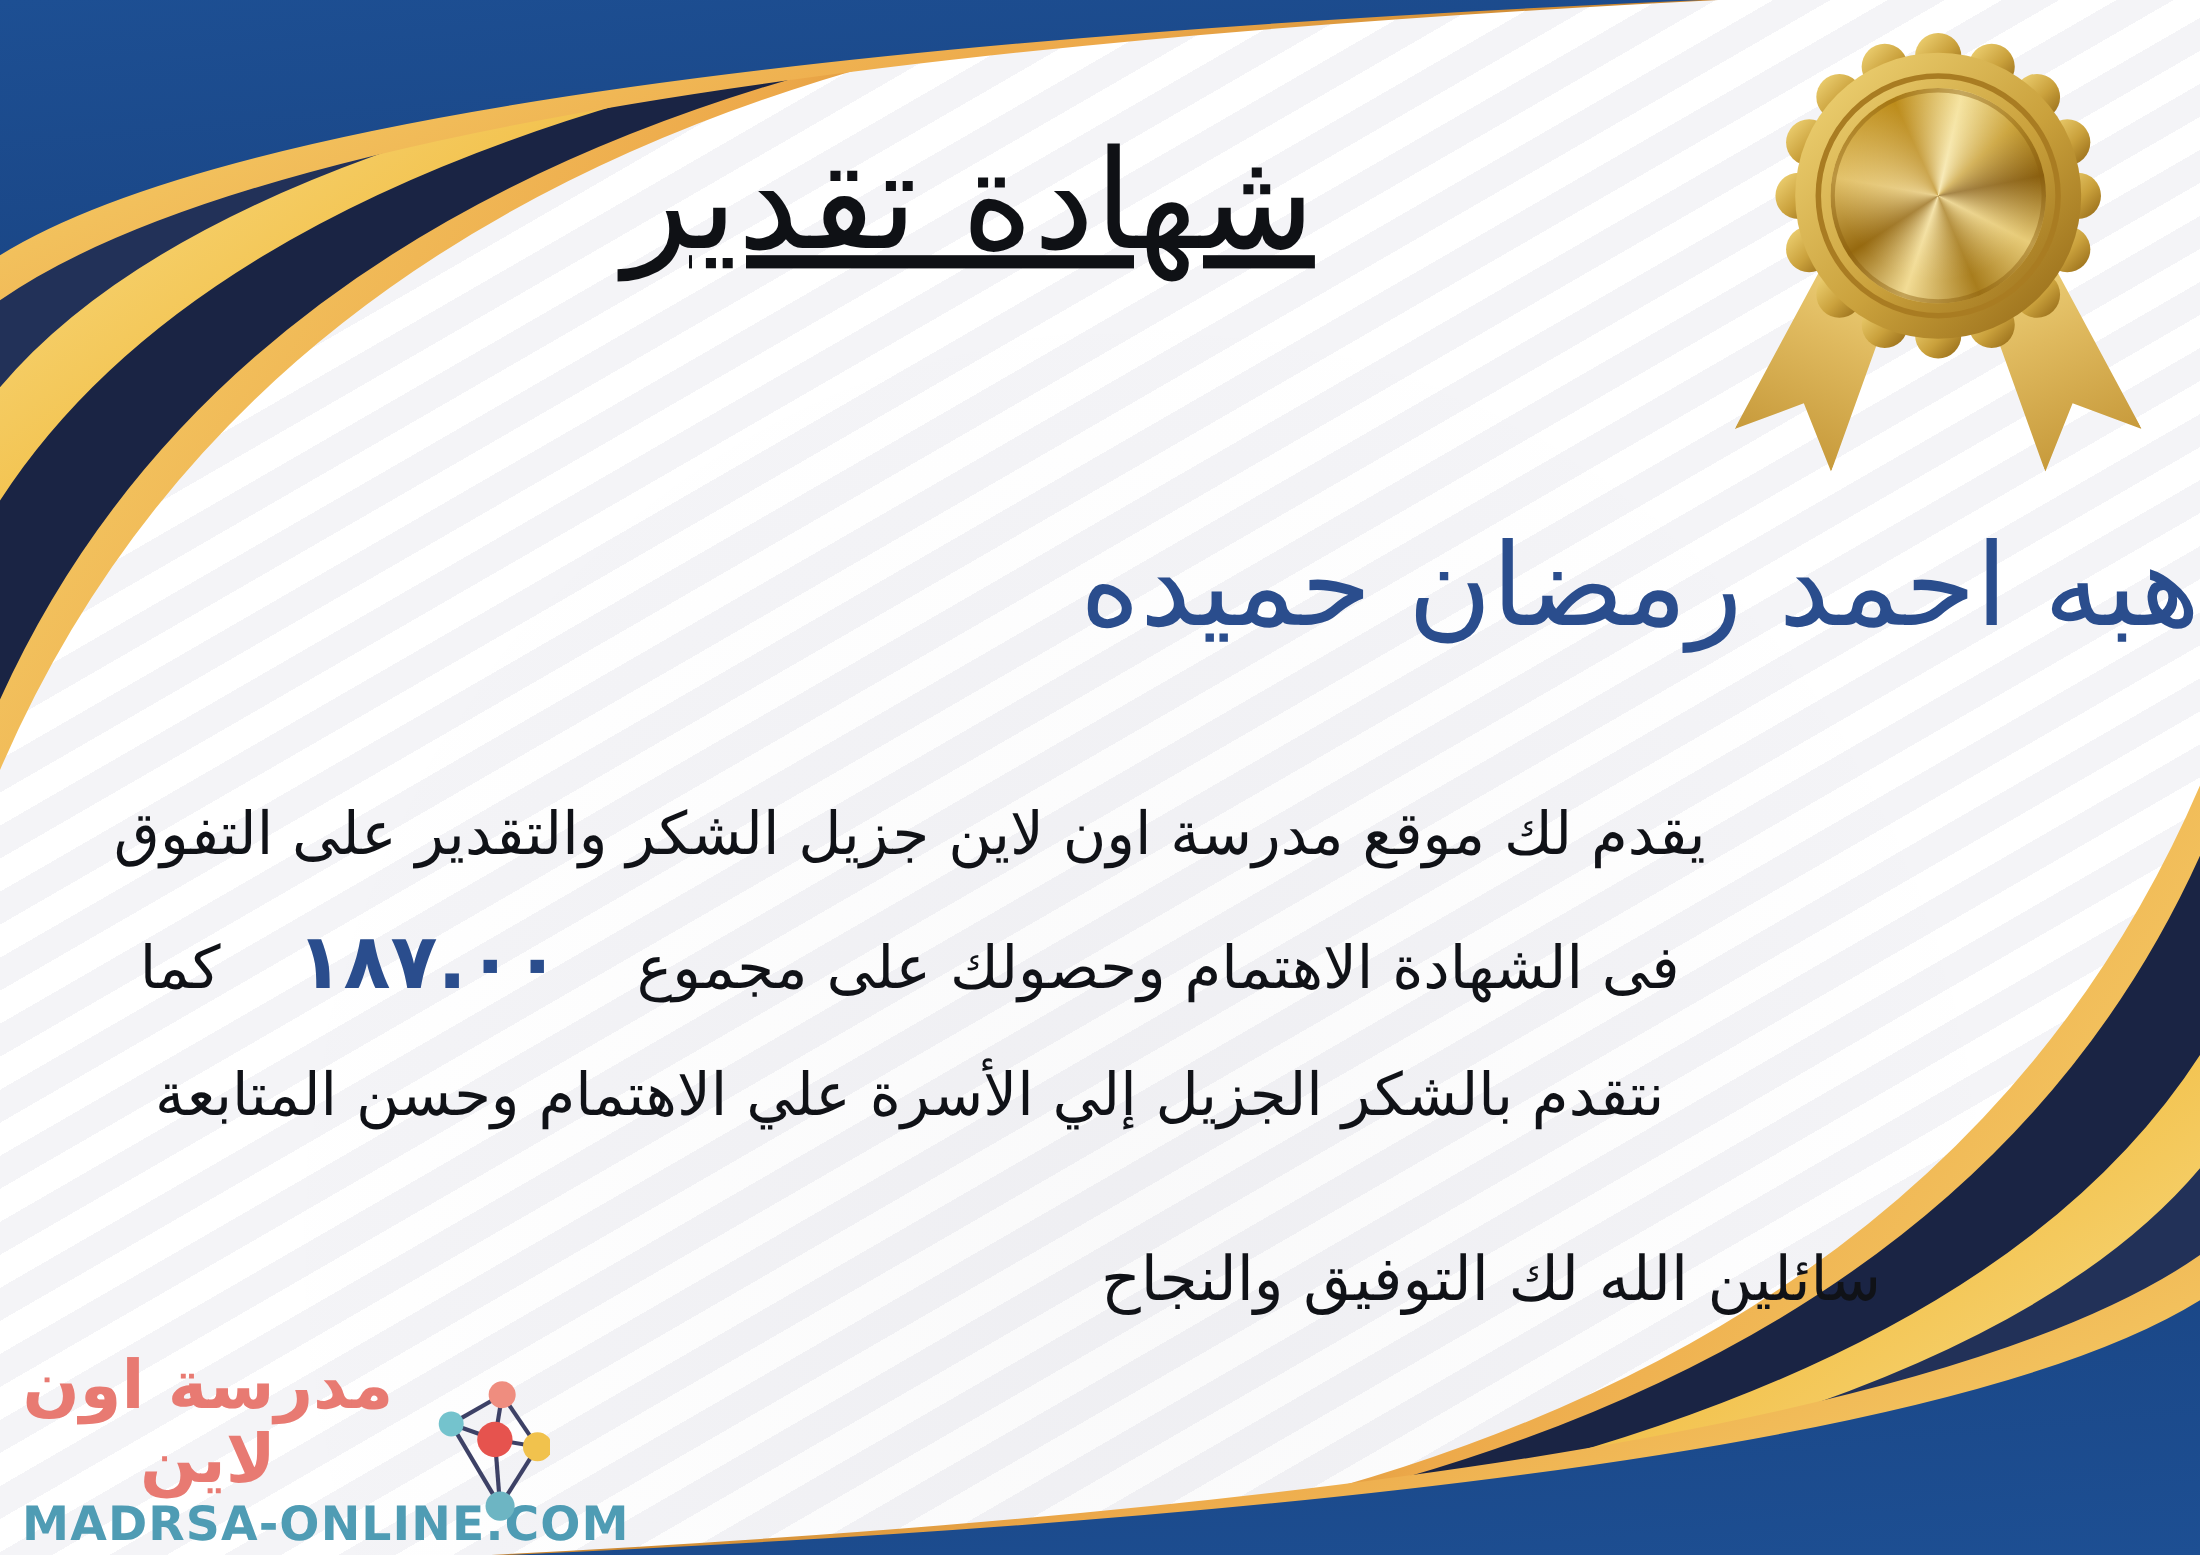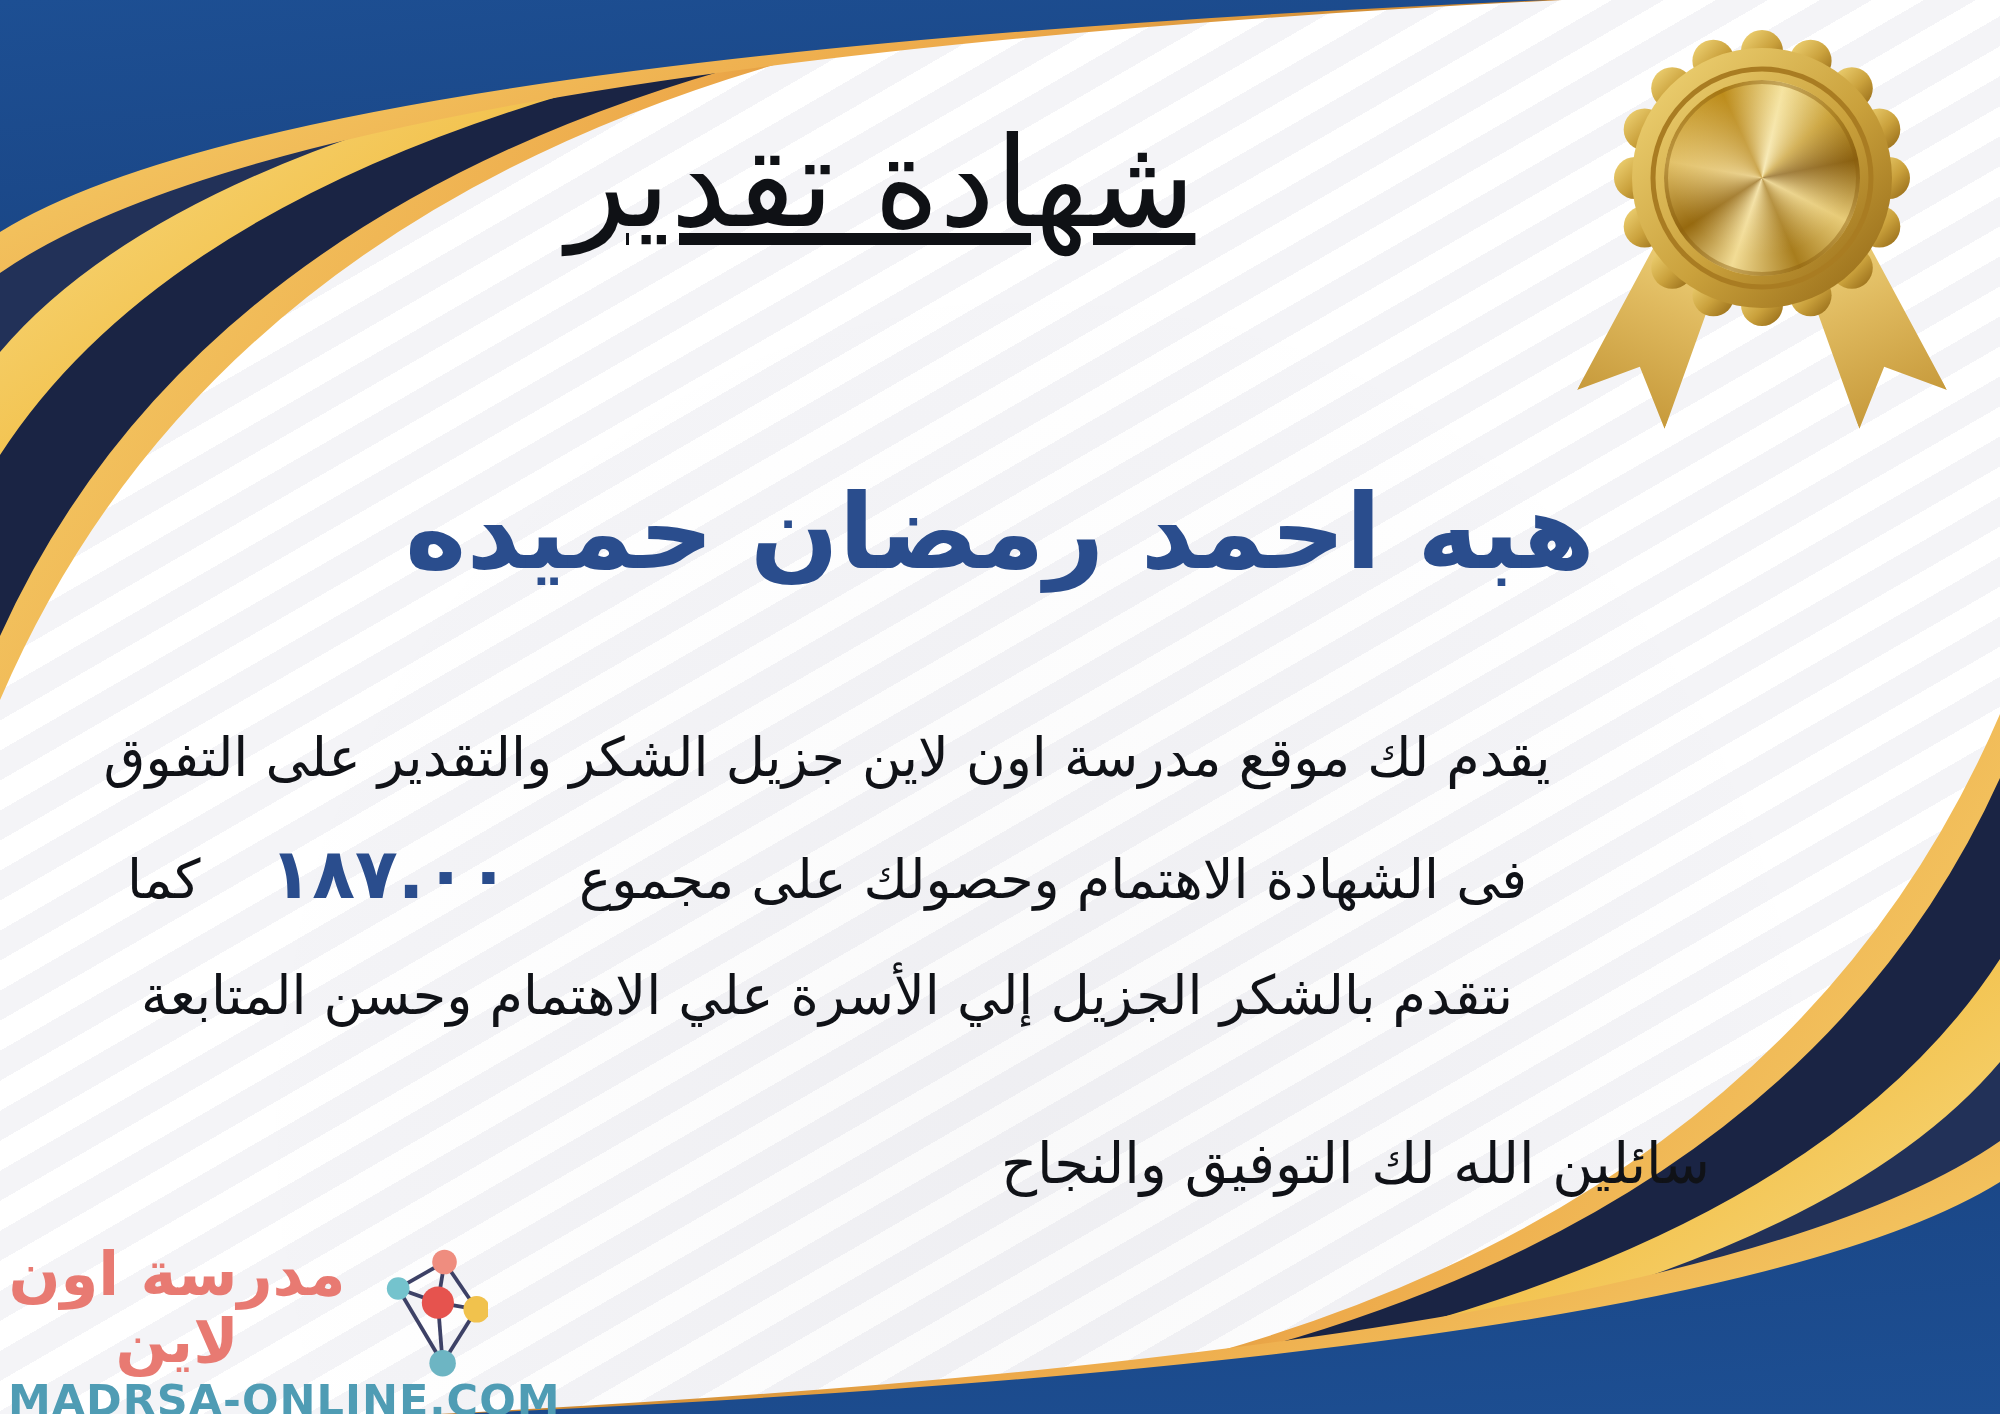--- a/index.html
+++ b/index.html
@@ -36,40 +36,40 @@
   }
 
   
   .title{
     position:absolute;top:92px;left:11px;width:1740px;
     text-align:center;direction:rtl;
     font-size:125px;line-height:1.45;font-weight:500;color:#0f1115;text-decoration:underline;
   }
   .name{
     position:absolute;top:452px;left:0;width:2000px;
-    text-align:center;direction:rtl;
-    font-size:104px;line-height:1.55;font-weight:bold;color:#2a4d8d;
+    text-align:right;direction:rtl;
+    font-size:104px;line-height:1.55;font-weight:normal;color:#2a4d8d;
   }
   .body{
     position:absolute;top:700px;left:0;width:1654px;
     text-align:center;direction:rtl;color:#101217;
   }
   .bline{font-size:54px;line-height:116px;white-space:nowrap;}
   .score{
     font-size:70px;font-weight:bold;color:#2a4d8d;
     margin:0 52px;letter-spacing:4px;
   }
   .closing{
     position:absolute;top:1122px;left:0;width:1710px;
     text-align:right;direction:rtl;
     font-size:56px;line-height:1.5;color:#101217;white-space:nowrap;
   }
 
   
-  .logo{position:absolute;left:8px;top:1240px;width:480px;height:160px;display:flex;gap:32px;}
+  .logo{position:absolute;left:20px;top:1240px;width:480px;height:160px;display:flex;align-items:center;gap:32px;}
   .logo-text{flex:1;min-width:0;}
   .logo-ar{
     direction:rtl;text-align:center;
     font-size:61px;font-weight:bold;color:#e87a72;line-height:1.1;
   }
   .logo-en{
     text-align:center;font-size:43px;font-weight:bold;color:#4f9cb4;
     letter-spacing:1px;line-height:1.25;white-space:nowrap;
   }
   .logo-icon{width:104px;height:148px;flex:0 0 auto;margin-left:6px;}

